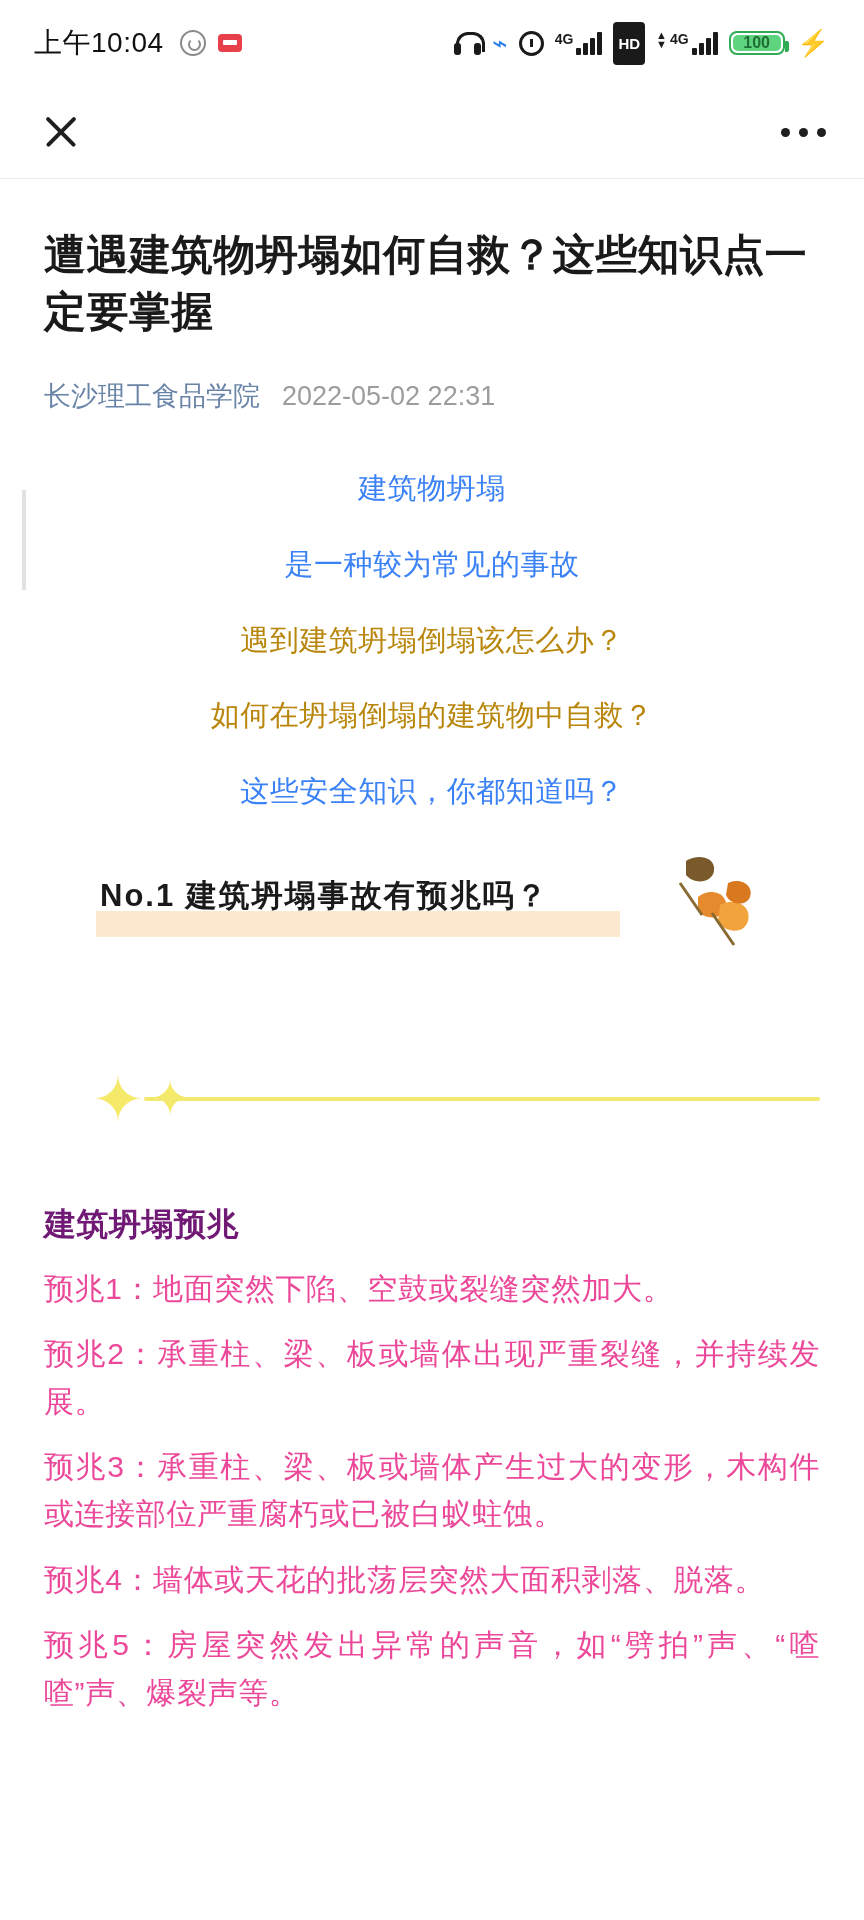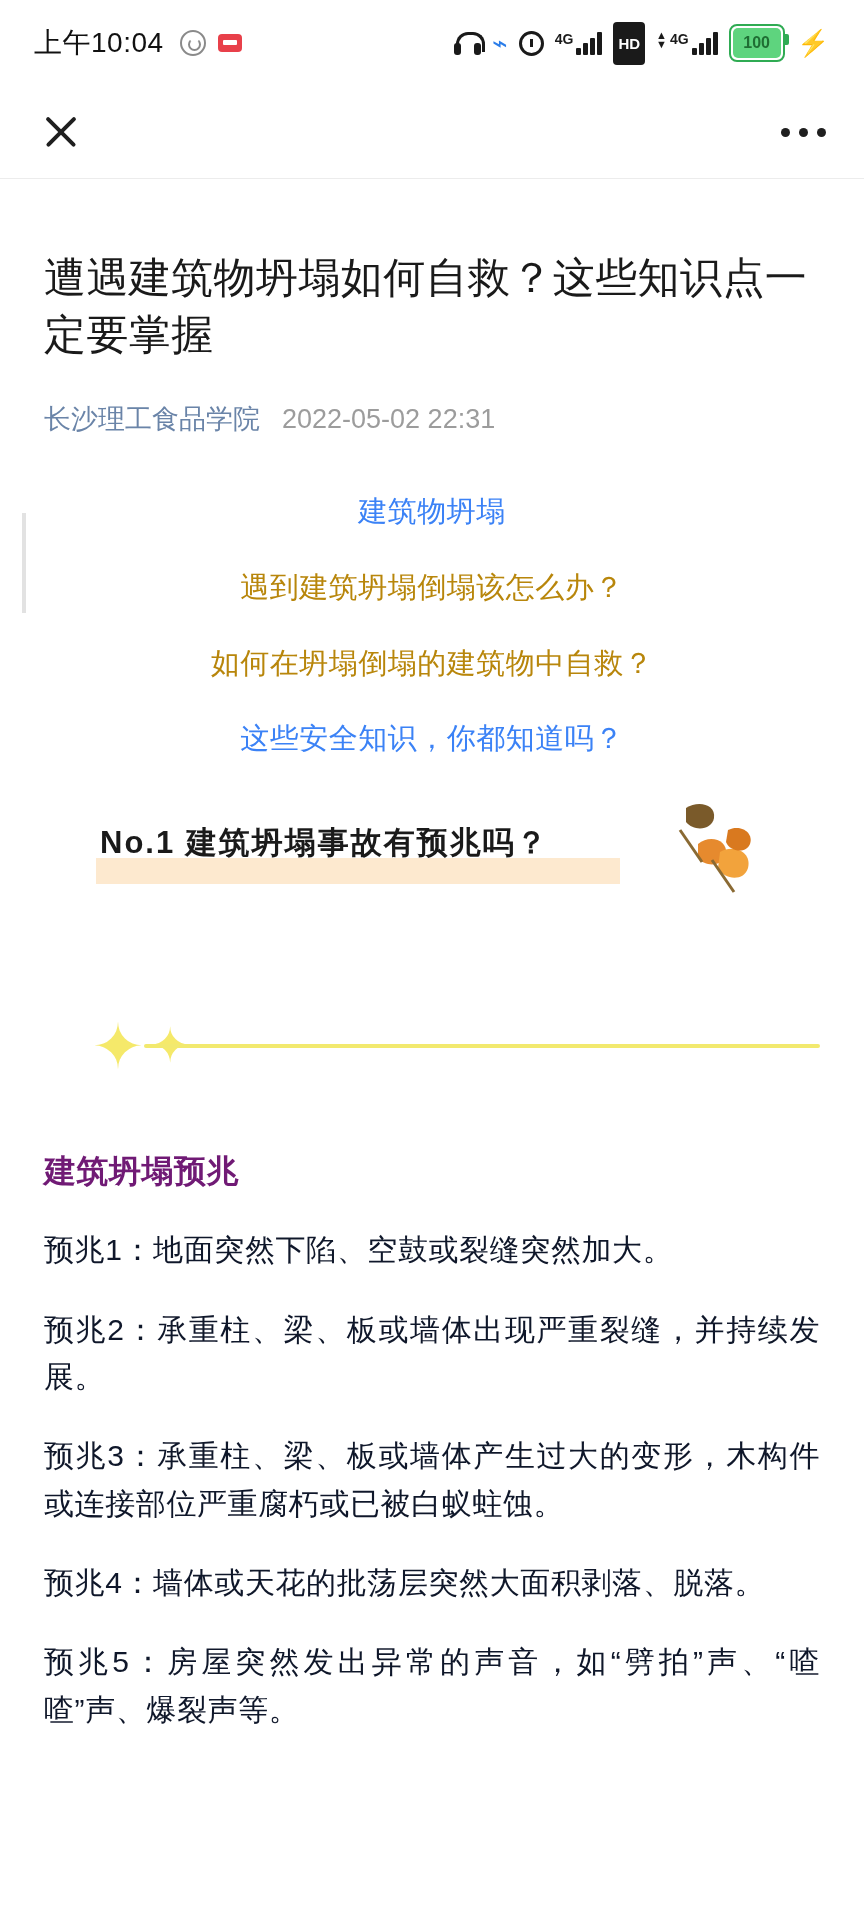--- a/index.html
+++ b/index.html
@@ -130,21 +130,21 @@
     background: #1a1a1a;
     border-radius: 4px;
     padding: 14px 5px;
     line-height: 1;
   }
   .ic-updown {
     display: flex; flex-direction: column; justify-content: center;
     font-size: 11px; line-height: 9px; color: #1a1a1a;
   }
   .battery {
-    width: 56px; height: 38px;
+    width: 56px; height: 24px;
     border: 2.5px solid #2fab53;
     border-radius: 8px;
     position: relative;
     display: flex; align-items: center; justify-content: center;
   }
   .battery::after {
     content: "";
     position: absolute;
     right: -6px; top: 8px;
     width: 4px; height: 11px;
@@ -207,23 +207,23 @@
     width: 100%;
   }
 
   
   .article {
     padding: 0 44px;
   }
   .article-title {
     font-size: 42px;
     line-height: 1.35;
-    font-weight: 400;
+    font-weight: 700;
     color: #1a1a1a;
-    margin-top: 71px;
+    margin-top: 48px;
     letter-spacing: 0.4px;
   }
   .meta-row {
     display: flex;
     align-items: center;
     gap: 22px;
     margin-top: 38px;
   }
   .meta-author {
     font-size: 27px;
@@ -317,23 +317,23 @@
   
   .sub-heading {
     font-size: 32px;
     font-weight: 700;
     color: #701a75;
     margin-top: 72px;
     letter-spacing: 0.5px;
   }
   .para {
     font-size: 30px;
-    color: #0f172a;
+    color: #ec4899;
     line-height: 1.58;
-    margin-top: 32px;
+    margin-top: 18px;
     letter-spacing: 0.6px;
     text-align: justify;
   }
 </style>
 </head>
 <body>
 
 <div class="screen">
 
   <div class="status-bar">
@@ -389,20 +389,21 @@
     <div class="article-title">遭遇建筑物坍塌如何自救？这些知识点一定要掌握</div>
 
     <div class="meta-row">
       <span class="meta-author">长沙理工食品学院</span>
       <span class="meta-date">2022-05-02 22:31</span>
     </div>
 
     <div class="body-centered">
       <span class="quote-bar"></span>
       <div class="line-center">建筑物坍塌</div>
+      <div class="line-center">是一种较为常见的事故</div>
       <div class="line-center highlight">遇到建筑坍塌倒塌该怎么办？</div>
       <div class="line-center highlight">如何在坍塌倒塌的建筑物中自救？</div>
       <div class="line-center">这些安全知识，你都知道吗？</div>
     </div>
 
     <div class="sec-heading-wrap">
       <span class="sec-heading-bg"></span>
       <span class="sec-heading-text">No.1  建筑坍塌事故有预兆吗？</span>
       <span class="leaf-deco">
         <svg width="110" height="100" viewBox="0 0 110 100">

